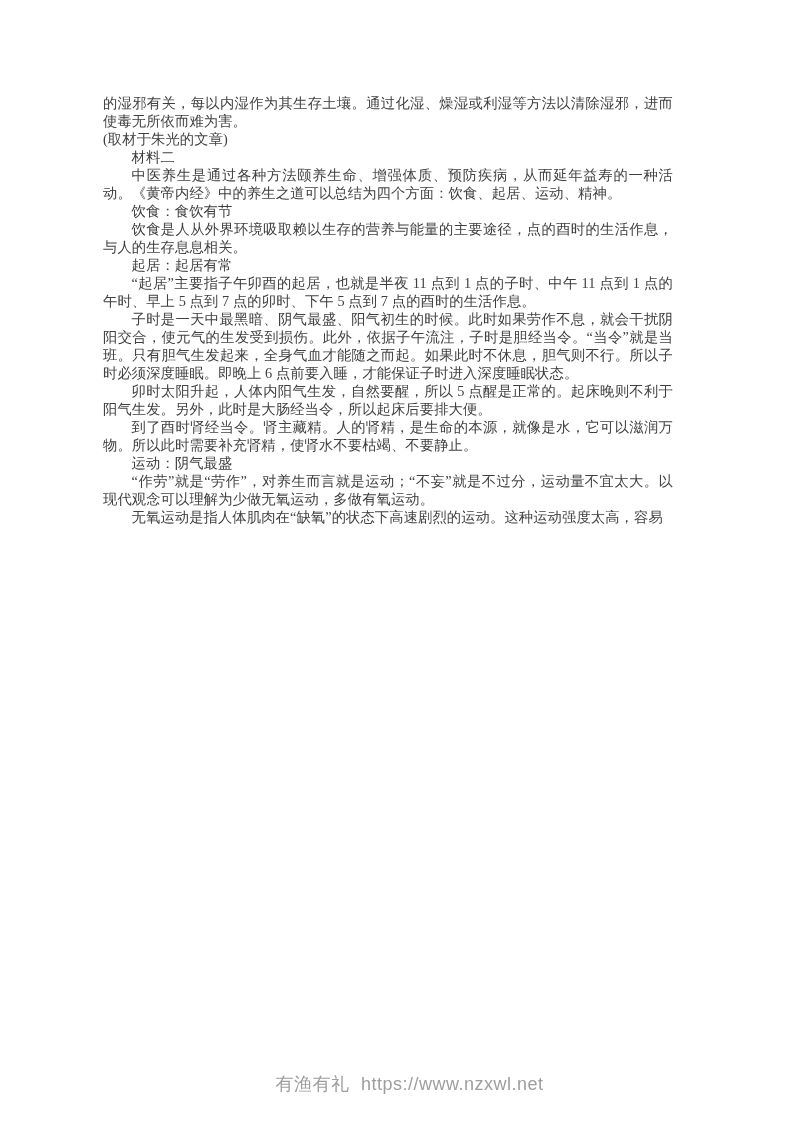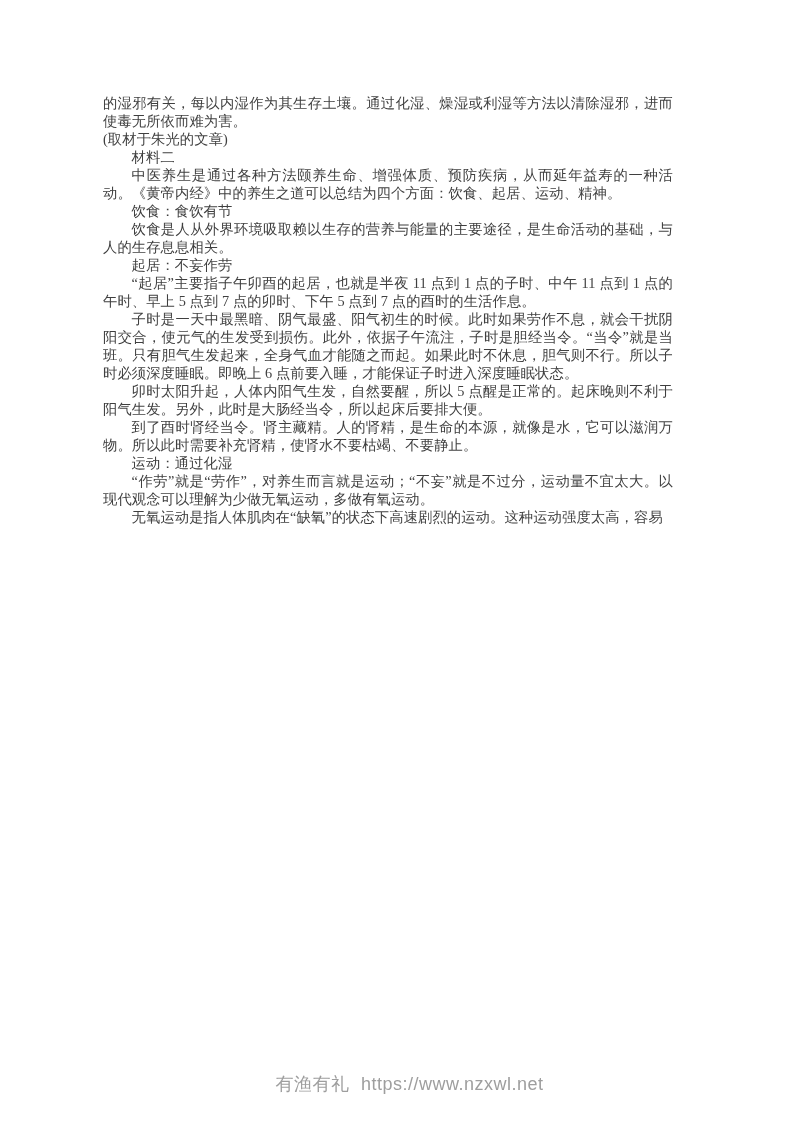--- a/index.html
+++ b/index.html
@@ -42,27 +42,27 @@
 </head>
 <body>
 
 <div class="page">
   <div class="doc" id="doc-body">
       <p class="para body-noindent">的湿邪有关，每以内湿作为其生存土壤。通过化湿、燥湿或利湿等方法以清除湿邪，进而使毒无所依而难为害。</p>
       <p class="para attribution">(取材于朱光的文章)</p>
       <p class="para heading">材料二</p>
       <p class="para body">中医养生是通过各种方法颐养生命、增强体质、预防疾病，从而延年益寿的一种活动。《黄帝内经》中的养生之道可以总结为四个方面：饮食、起居、运动、精神。</p>
       <p class="para subheading">饮食：食饮有节</p>
-      <p class="para body">饮食是人从外界环境吸取赖以生存的营养与能量的主要途径，是生命活动的基础，与人的生存息息相关。</p>
-      <p class="para subheading">起居：不妄作劳</p>
+      <p class="para body">饮食是人从外界环境吸取赖以生存的营养与能量的主要途径，点的酉时的生活作息，与人的生存息息相关。</p>
+      <p class="para subheading">起居：起居有常</p>
       <p class="para body">“起居”主要指子午卯酉的起居，也就是半夜 11 点到 1 点的子时、中午 11 点到 1 点的午时、早上 5 点到 7 点的卯时、下午 5 点到 7 点的酉时的生活作息。</p>
       <p class="para body">子时是一天中最黑暗、阴气最盛、阳气初生的时候。此时如果劳作不息，就会干扰阴阳交合，使元气的生发受到损伤。此外，依据子午流注，子时是胆经当令。“当令”就是当班。只有胆气生发起来，全身气血才能随之而起。如果此时不休息，胆气则不行。所以子时必须深度睡眠。即晚上 6 点前要入睡，才能保证子时进入深度睡眠状态。</p>
       <p class="para body">卯时太阳升起，人体内阳气生发，自然要醒，所以 5 点醒是正常的。起床晚则不利于阳气生发。另外，此时是大肠经当令，所以起床后要排大便。</p>
       <p class="para body">到了酉时肾经当令。肾主藏精。人的肾精，是生命的本源，就像是水，它可以滋润万物。所以此时需要补充肾精，使肾水不要枯竭、不要静止。</p>
-      <p class="para subheading">运动：通过化湿</p>
+      <p class="para subheading">运动：阴气最盛</p>
       <p class="para body">“作劳”就是“劳作”，对养生而言就是运动；“不妄”就是不过分，运动量不宜太大。以现代观念可以理解为少做无氧运动，多做有氧运动。</p>
       <p class="para body">无氧运动是指人体肌肉在“缺氧”的状态下高速剧烈的运动。这种运动强度太高，容易</p>
     </div>
   <div class="footer">
     <span style="margin-right: 6px;">有渔有礼</span>
     <span>https://www.nzxwl.net</span>
   </div>
 </div>
 
 </body></html>

